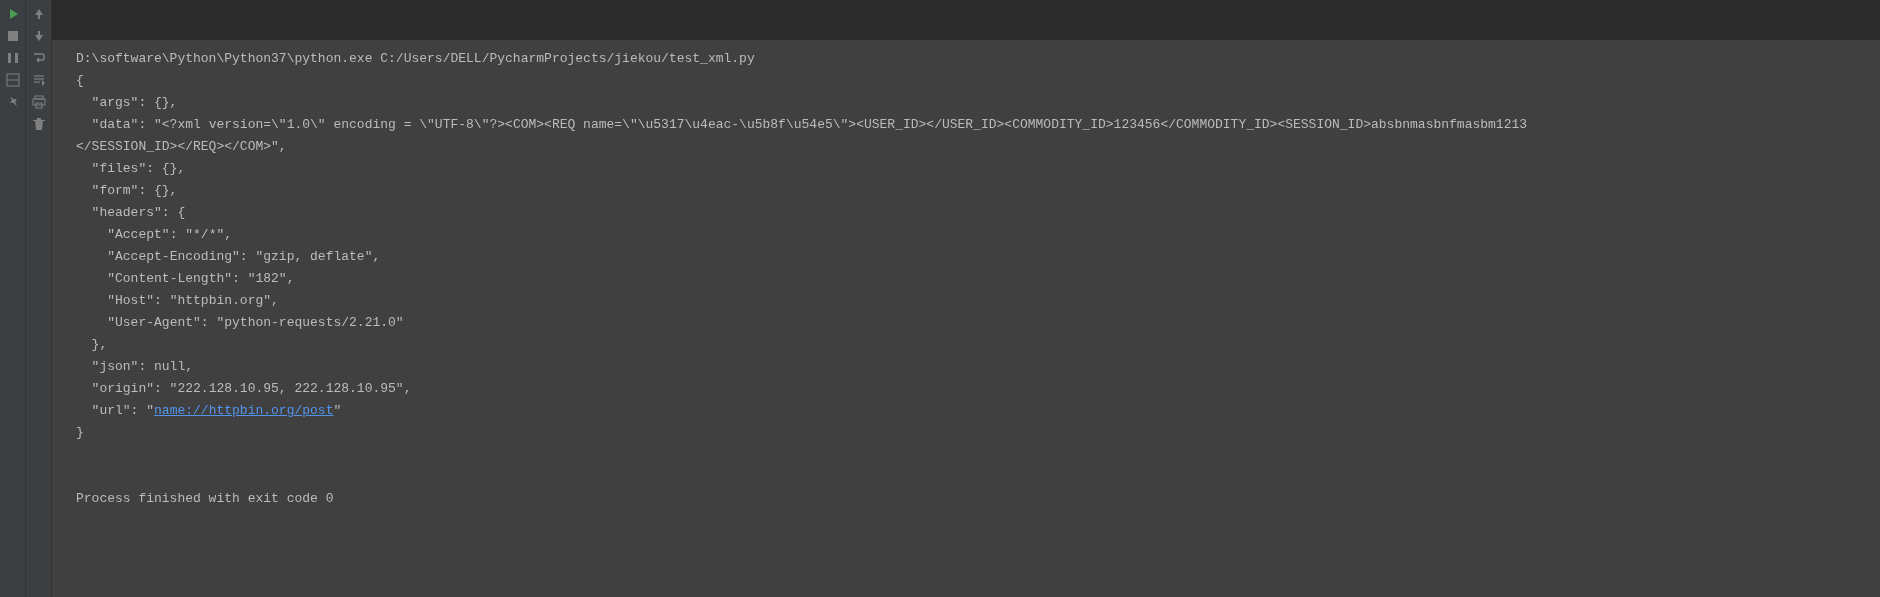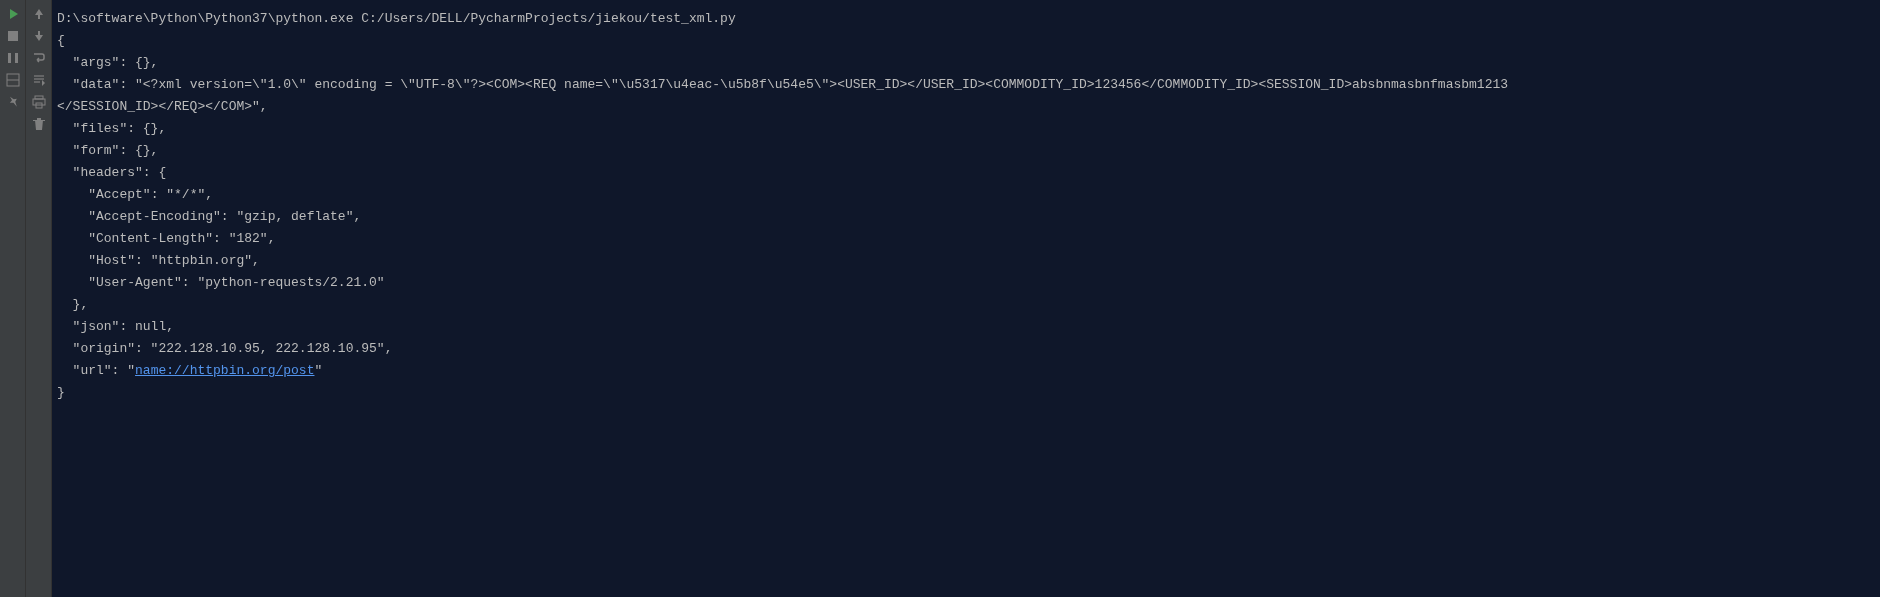--- a/index.html
+++ b/index.html
@@ -47,24 +47,25 @@
       background: #3c3f41;
       border-right: 1px solid #323232;
       display: flex;
       flex-direction: column;
       align-items: center;
       padding-top: 6px;
       gap: 6px;
     }
     .console {
       flex: 1;
-      background: #0f172a;
-      padding: 8px 4px 4px 5px;
+      background: #404040;
+      padding: 8px 4px 4px 24px;
       overflow: auto;
       line-height: 22px;
+      margin-top: 40px;
     }
     .console-line {
       white-space: pre-wrap;
       word-break: break-all;
       color: #bbbbbb;
       font-family: "Consolas", "Monaco", "Courier New", monospace;
     }
     .script-path {
       color: #bbbbbb;
     }
@@ -159,14 +160,15 @@
     <div class="console-line">    "Accept": "*/*",</div>
     <div class="console-line">    "Accept-Encoding": "gzip, deflate",</div>
     <div class="console-line">    "Content-Length": "182",</div>
     <div class="console-line">    "Host": "httpbin.org",</div>
     <div class="console-line">    "User-Agent": "python-requests/2.21.0"</div>
     <div class="console-line">  },</div>
     <div class="console-line">  "json": null,</div>
     <div class="console-line">  "origin": "222.128.10.95, 222.128.10.95",</div>
     <div class="console-line"><span>  "url": "</span><span class="link">name://httpbin.org/post</span><span>"</span></div>
     <div class="console-line">}</div>
+    <div class="console-line exit-msg">Process finished with exit code 0</div>
   </div>
 </div>
 
 </body></html>

